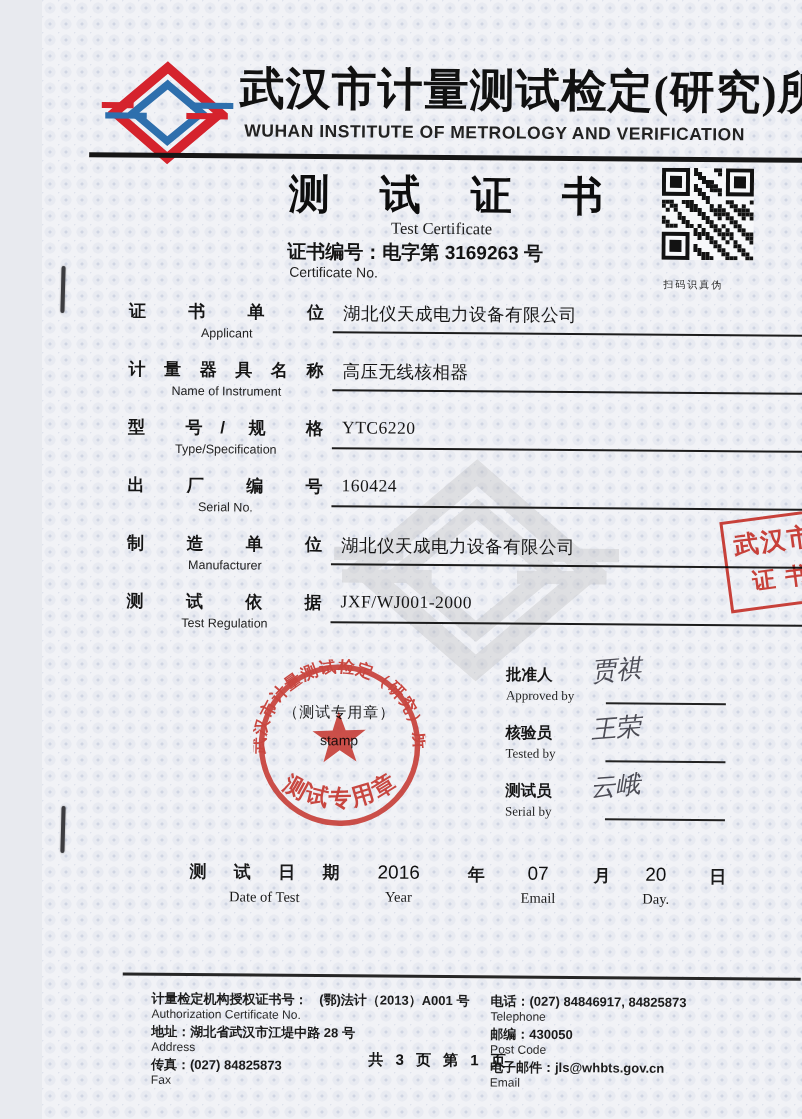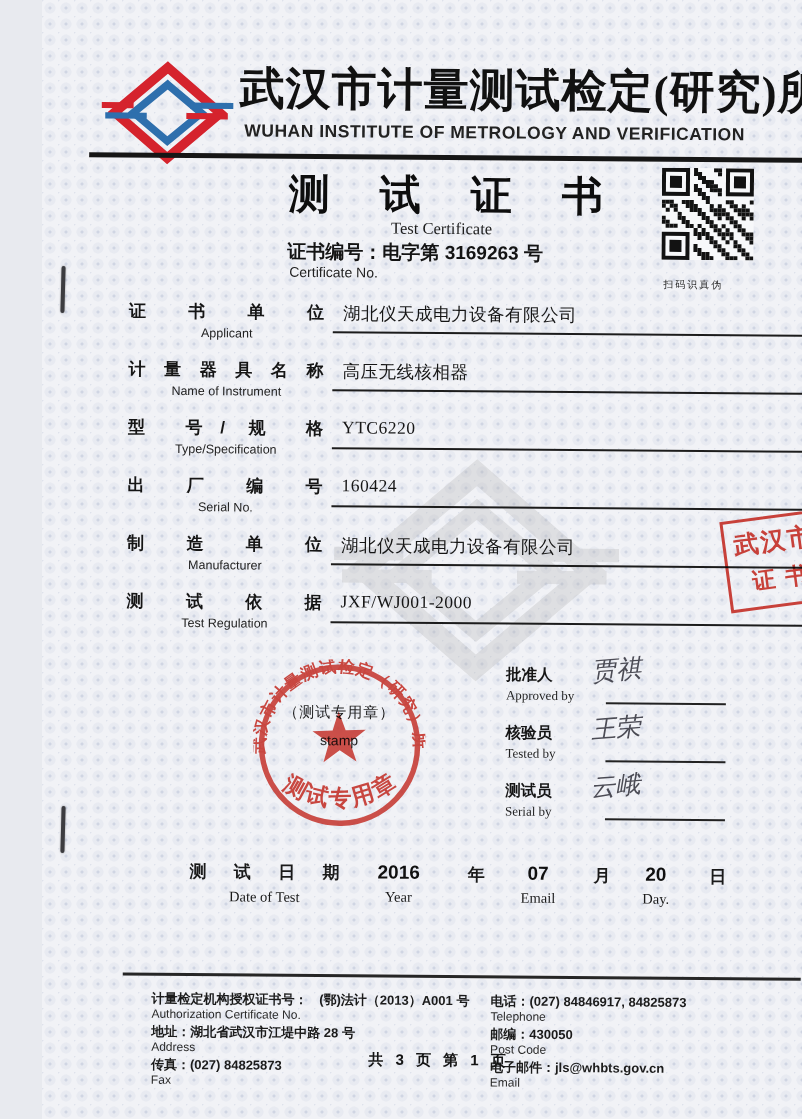--- a/index.html
+++ b/index.html
@@ -72,21 +72,21 @@
      color:#c5372f;text-align:left;padding:6px 0 0 8px;box-sizing:border-box;
      mix-blend-mode:multiply;opacity:.95;background:rgba(255,255,255,0.02);}
   .seam-stamp .l1{font-size:25px;font-weight:800;letter-spacing:2px;white-space:nowrap;}
   .seam-stamp .l2{font-size:23px;font-weight:800;letter-spacing:10px;margin-top:6px;padding-left:14px;white-space:nowrap;}
 
   
   .daterow{position:absolute;left:150px;top:862px;display:flex;align-items:flex-start;}
   .dlabel .cn{width:150px;font-size:17px;font-weight:700;text-align:justify;text-align-last:justify;}
   .dlabel .en{font-size:14.5px;font-family:"Liberation Serif",serif;text-align:center;width:150px;margin-top:5px;}
   .dcol{text-align:center;}
-  .dval{font-size:19px;font-weight:700;color:#101010;}
+  .dval{font-size:19px;font-weight:400;color:#101010;}
   .dunit{font-size:17px;font-weight:700;margin-top:1px;}
   .den{font-size:14.5px;font-family:"Liberation Serif",serif;margin-top:5px;}
 
   
   .rule-bottom{position:absolute;left:84px;top:975px;width:678px;height:2.5px;background:#262626;}
   .fcol{position:absolute;top:993px;}
   .fcol.left{left:113px;width:335px;}
   .fcol.right{left:452px;width:320px;}
   .fcn{font-size:13px;font-weight:600;color:#1b1b1b;line-height:16px;}
   .fen{font-size:12px;color:#2a2a2a;line-height:14px;margin-bottom:3px;}

